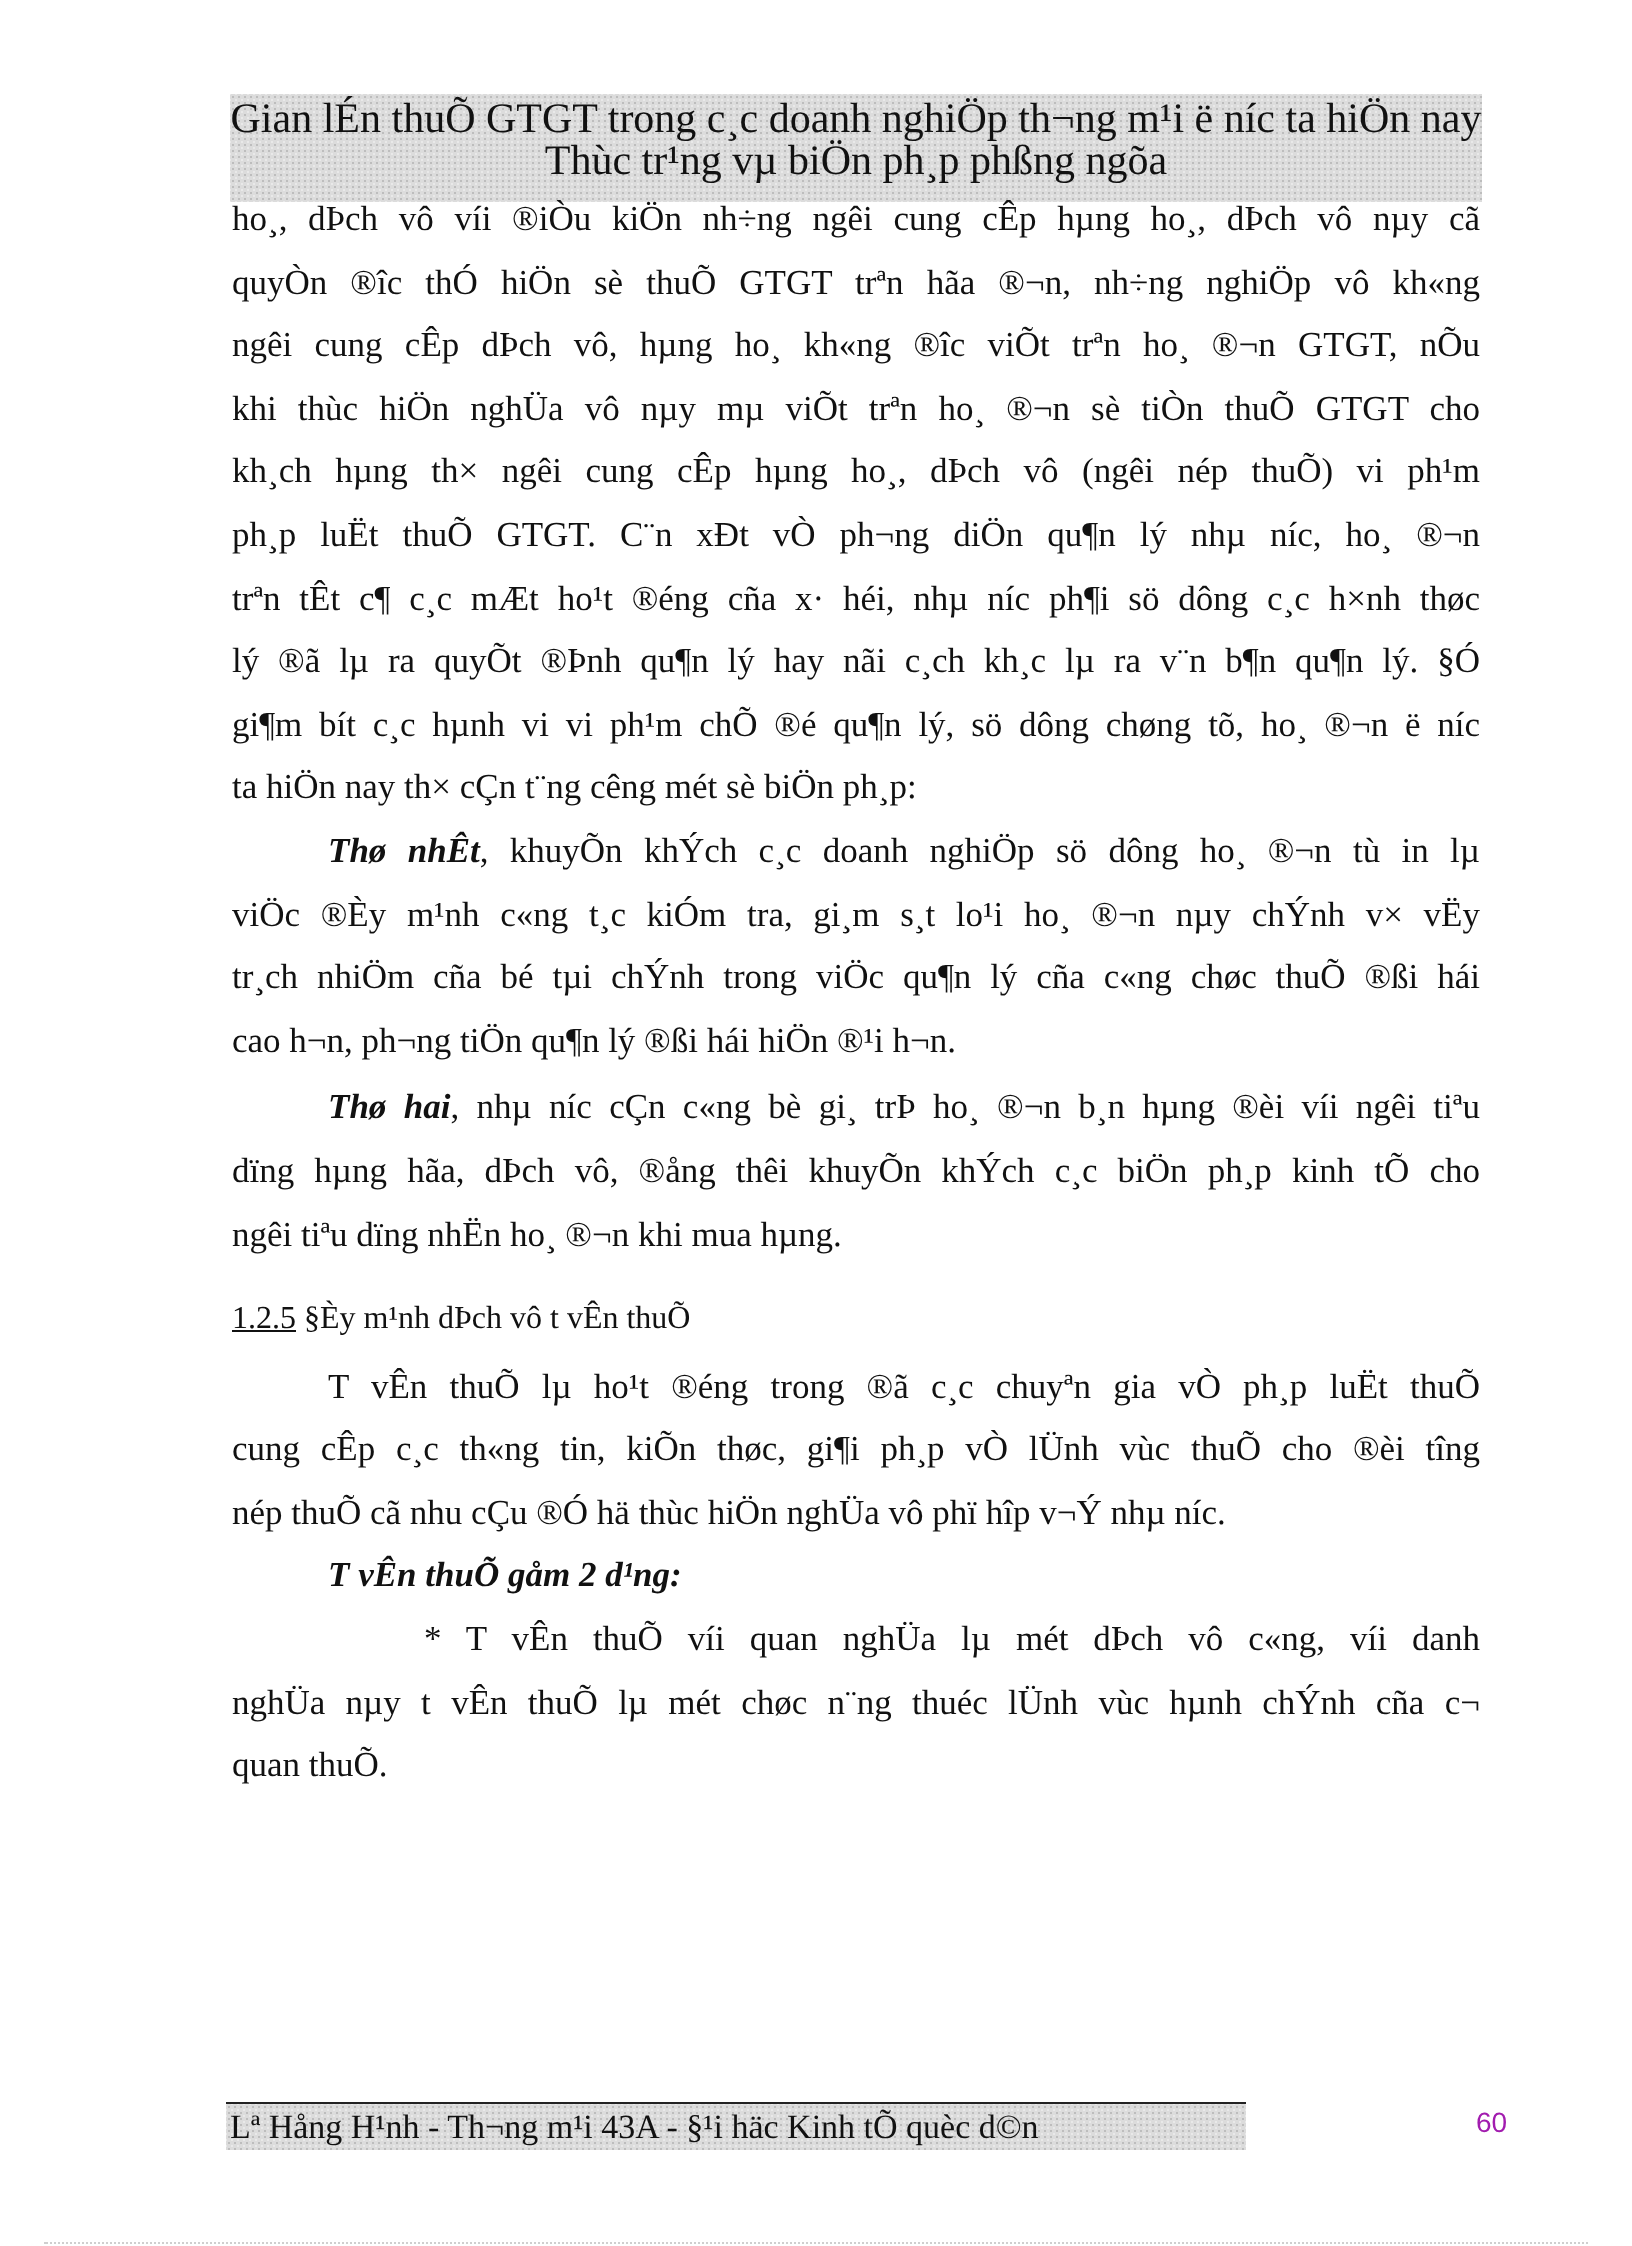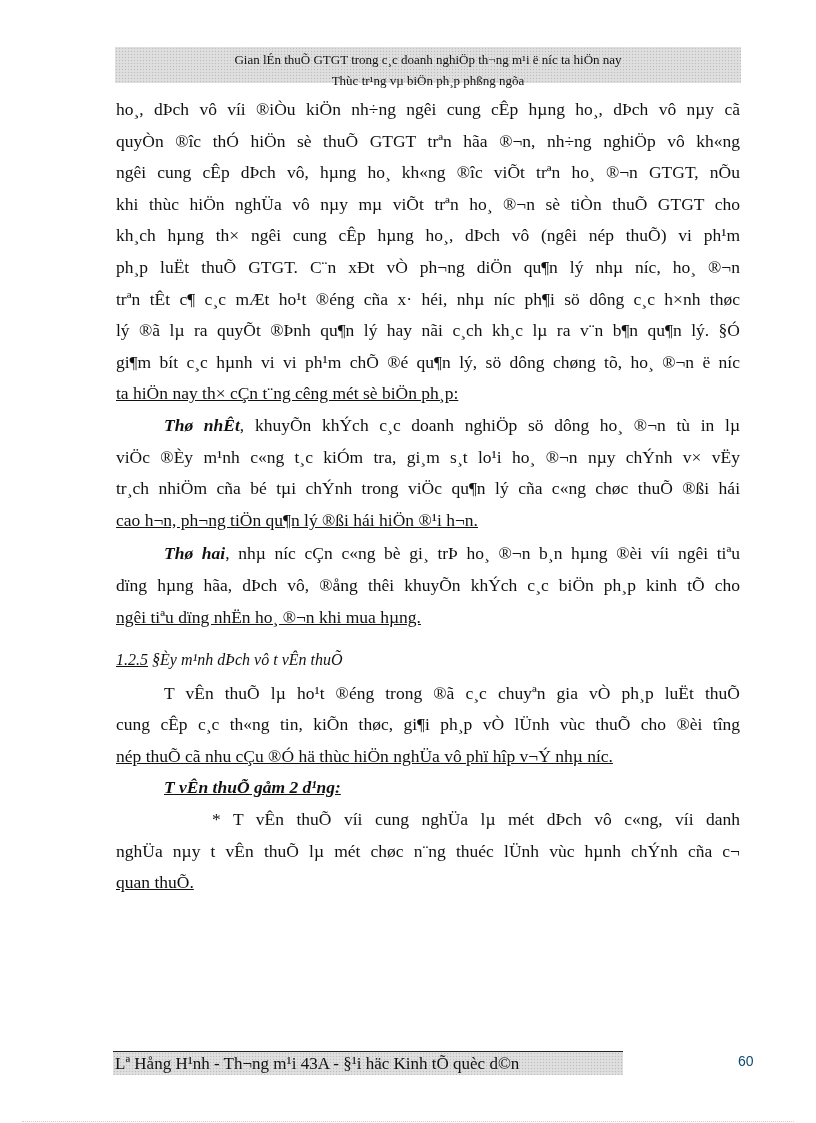--- a/index.html
+++ b/index.html
@@ -13,29 +13,29 @@
       position: relative;
       overflow: hidden;
       font-family: "Liberation Serif", "DejaVu Serif", serif;
       color: #111111;
     }
     .page-header {
       position: absolute;
       left: 115px;
       top: 47px;
       width: 626px;
-      height: 36px;
+      height: 54px;
       background-color: #dcdcdc;
       background-image:
         radial-gradient(#bdbdbd 0.6px, transparent 0.7px),
         radial-gradient(#e9e9e9 0.6px, transparent 0.7px);
       background-size: 3px 3px, 3px 3px;
       background-position: 0 0, 1.5px 1.5px;
       text-align: center;
-      font-size: 13px;
+      font-size: 21px;
       line-height: 21px;
       padding-top: 2px;
       box-sizing: border-box;
     }
     .page-header div { white-space: nowrap; }
     .body-text {
       position: absolute;
       left: 116px;
       top: 94px;
       width: 624px;
@@ -47,27 +47,25 @@
       margin: 0;
     }
     .line {
       display: block;
       white-space: nowrap;
       text-align-last: justify;
       text-align: justify;
     }
     .line.last {
       text-align-last: left;
-      text-decoration: underline;
     }
     .indent { padding-left: 48px; }
     .indent-deep { padding-left: 96px; }
     .bold-italic { font-weight: bold; font-style: italic; }
     .section-heading {
-      font-style: italic;
       font-size: 16px;
       margin-top: 11px;
       margin-bottom: 2px;
     }
     .section-heading .num {
       text-decoration: underline;
     }
     .page-footer {
       position: absolute;
       left: 113px;
@@ -86,21 +84,21 @@
       padding-left: 2px;
       box-sizing: border-box;
       white-space: nowrap;
     }
     .page-number {
       position: absolute;
       left: 738px;
       top: 1053px;
       font-family: "Liberation Sans", "DejaVu Sans", sans-serif;
       font-size: 14px;
-      color: #0c4a6e;
+      color: #a21caf;
     }
     .page-edge {
       position: absolute;
       left: 22px;
       top: 1121px;
       width: 772px;
       height: 0;
       border-top: 1px dotted #cfcfcf;
     }
   </style>
@@ -147,21 +145,21 @@
     <span class="line indent">T­  vÊn thuÕ lµ ho¹t ®éng trong ®ã c¸c chuyªn gia vÒ ph¸p luËt thuÕ</span>
     <span class="line">cung cÊp c¸c th«ng tin, kiÕn thøc, gi¶i ph¸p vÒ lÜnh vùc thuÕ cho ®èi t­îng</span>
     <span class="line last">nép thuÕ cã nhu cÇu ®Ó hä thùc hiÖn nghÜa vô phï hîp v¬Ý nhµ n­íc.</span>
   </p>
 
   <p>
     <span class="line last indent bold-italic">T­  vÊn thuÕ gåm 2 d¹ng:</span>
   </p>
 
   <p>
-    <span class="line indent-deep">* T­  vÊn thuÕ víi cung nghÜa lµ mét dÞch vô c«ng, víi danh</span>
+    <span class="line indent-deep">* T­  vÊn thuÕ víi quan nghÜa lµ mét dÞch vô c«ng, víi danh</span>
     <span class="line">nghÜa nµy t­  vÊn thuÕ lµ mét chøc n¨ng thuéc lÜnh vùc hµnh chÝnh cña c¬</span>
     <span class="line last">quan thuÕ.</span>
   </p>
 </div>
 
 <div class="page-footer">
   <span>Lª Hång H¹nh - Th­¬ng  m¹i 43A - §¹i häc Kinh tÕ quèc d©n</span>
 </div>
 <div class="page-number">60</div>
 

